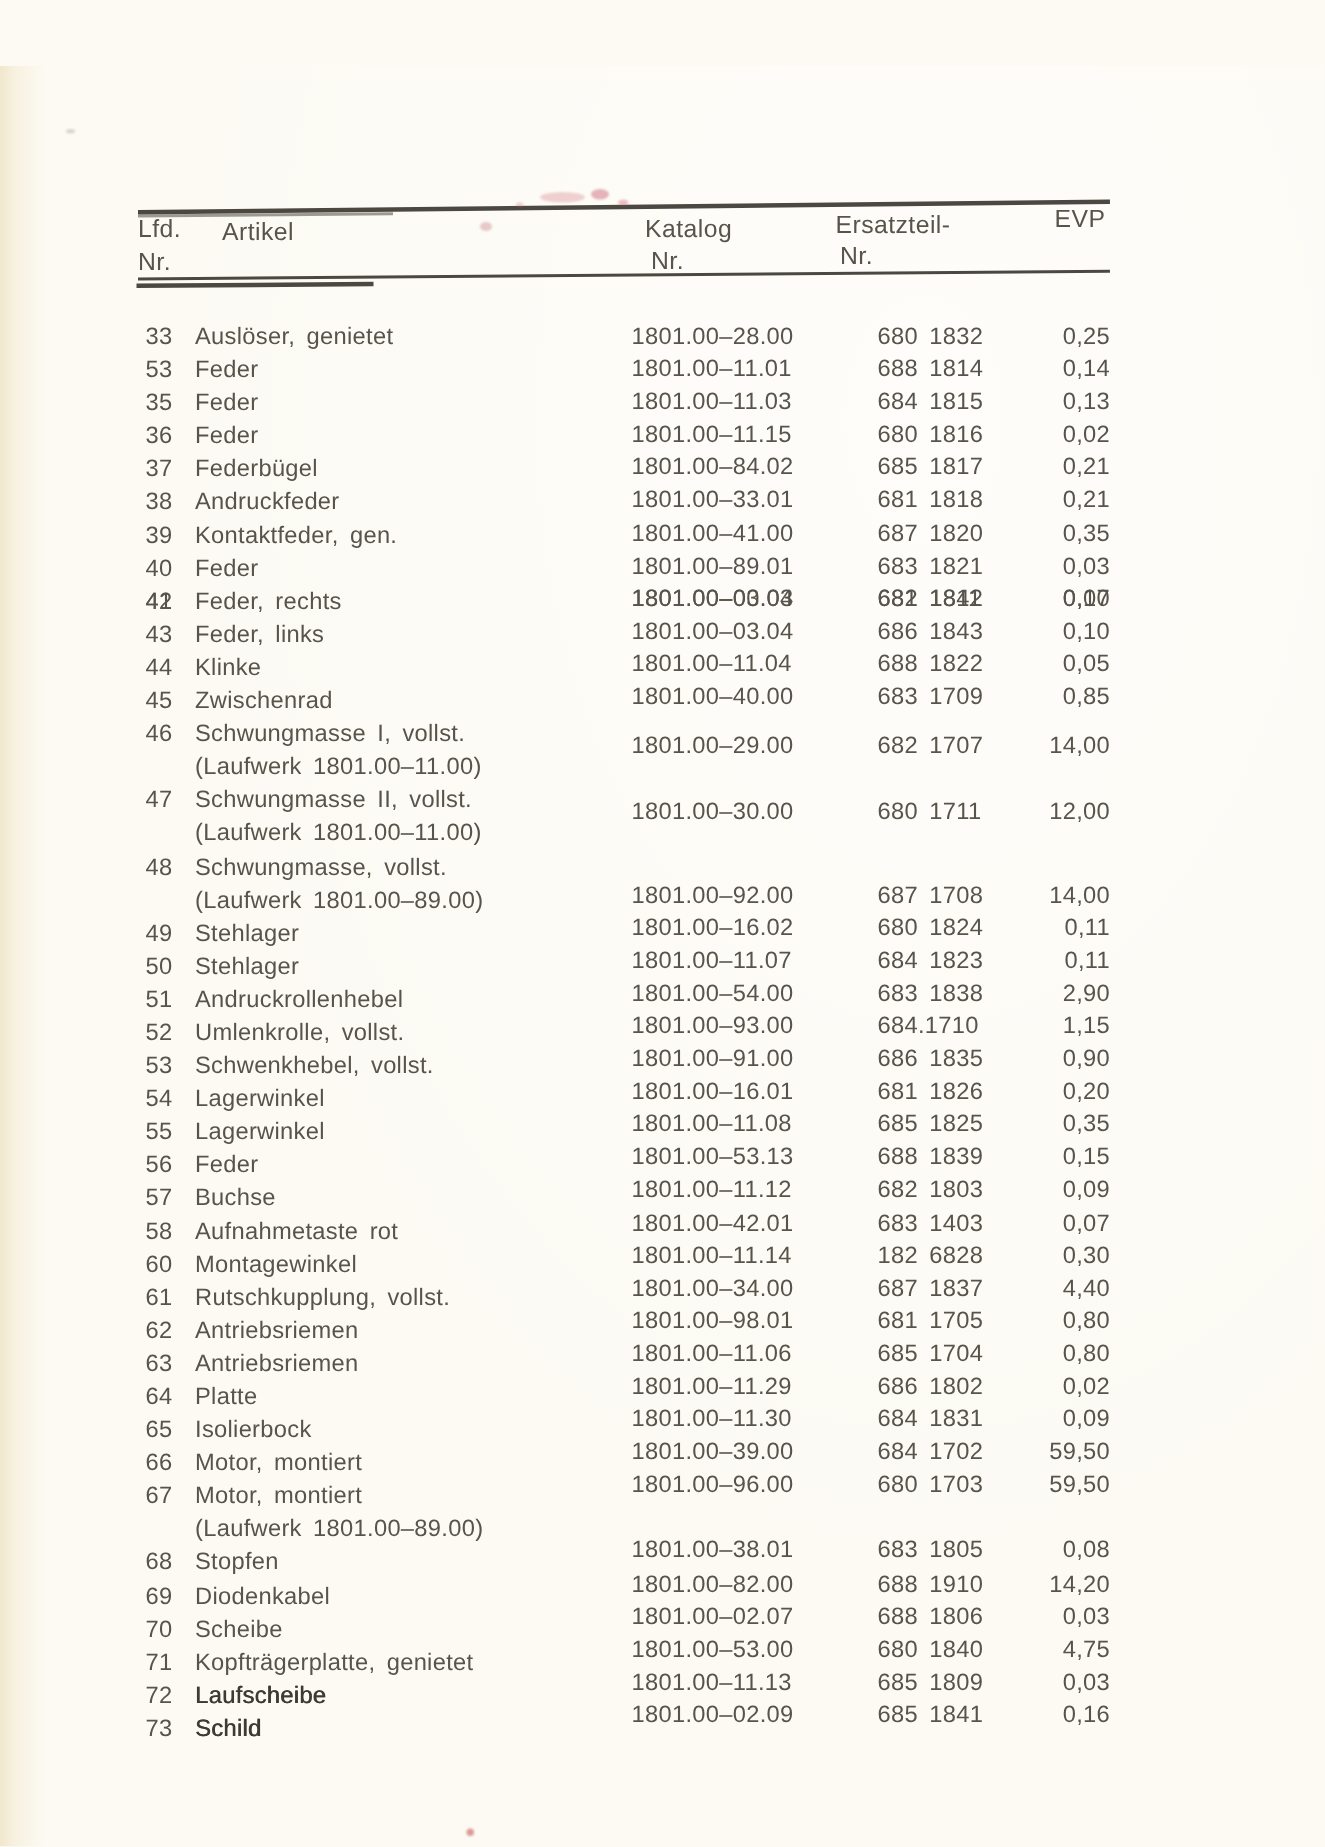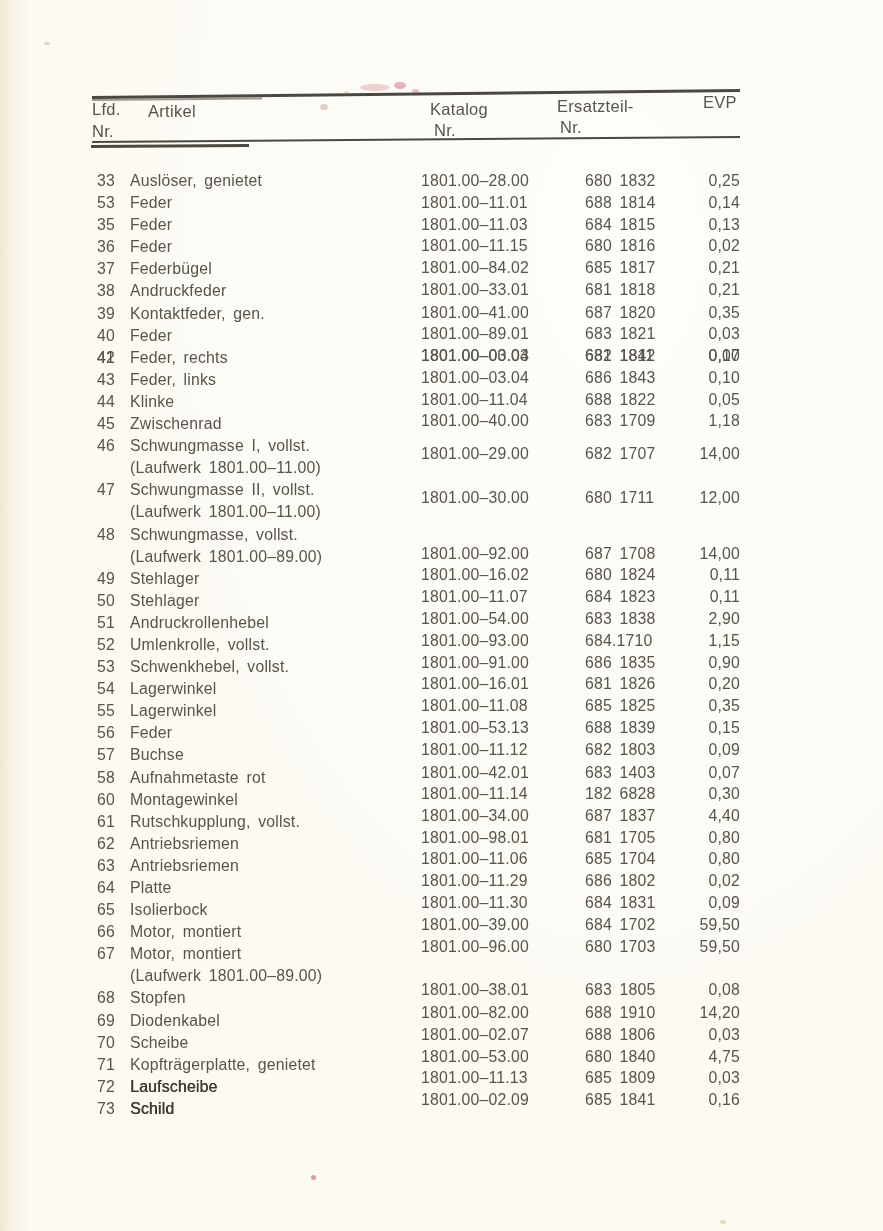--- a/index.html
+++ b/index.html
@@ -8,20 +8,21 @@
     background:var(--paper,#fcfaf3);
     font-family:"Liberation Sans", sans-serif;
     color:var(--ink,#57544b);
   }
   
   .sheet{position:absolute;inset:0;
     background:
       linear-gradient(90deg,#f0e7cd 0px,#f7f1e0 10px,rgba(252,250,243,0) 30px),
       radial-gradient(ellipse at 70% 20%, rgba(255,255,255,.6), rgba(255,255,255,0) 60%),
       var(--paper,#fcfaf3);
+    margin-top: 44px;
   }
   .hdr-label{position:absolute;font-size:16.5px;letter-spacing:.3px;color:var(--ink);}
   .rule{position:absolute;background:var(--rule,#4a4840);transform-origin:left center;}
   #rule-top{left:92px;top:96px;width:648px;height:2.6px;transform:rotate(-0.62deg);}
   #rule-top2{left:92px;top:99px;width:170px;height:1.6px;opacity:.55;transform:rotate(-0.5deg);}
   #rule-mid{left:92px;top:141px;width:648px;height:2.2px;transform:rotate(-0.45deg);}
   #rule-mid-thick{left:91px;top:145px;width:158px;height:3.4px;transform:rotate(-0.4deg);}
 
   #table{position:absolute;left:92px;top:170px;width:650px;font-size:15.8px;letter-spacing:.2px;word-spacing:3px;}
   .row{position:relative;line-height:22.1px;}
@@ -182,21 +183,21 @@
     <div class="cnum c-evp" style="transform: translateY(-2.42px);">0,05</div>
   </div>
       <div class="row">
     <div class="c-lfd">45</div>
     <div class="c-art">
       <div class="art-main">Zwischenrad</div>
 
     </div>
     <div class="cnum c-kat" style="transform: translateY(-2.64px);">1801.00–40.00</div>
     <div class="cnum c-ers" style="transform: translateY(-2.64px);">683 1709</div>
-    <div class="cnum c-evp" style="transform: translateY(-2.64px);">1,18</div>
+    <div class="cnum c-evp" style="transform: translateY(-2.64px);">0,85</div>
   </div>
       <div class="row">
     <div class="c-lfd">46</div>
     <div class="c-art">
       <div class="art-main">Schwungmasse I, vollst.</div>
       <div class="art-note">(Laufwerk 1801.00–11.00)</div>
     </div>
     <div class="cnum c-kat" style="transform: translateY(8.19px);">1801.00–29.00</div>
     <div class="cnum c-ers" style="transform: translateY(8.19px);">682 1707</div>
     <div class="cnum c-evp" style="transform: translateY(8.19px);">14,00</div>

